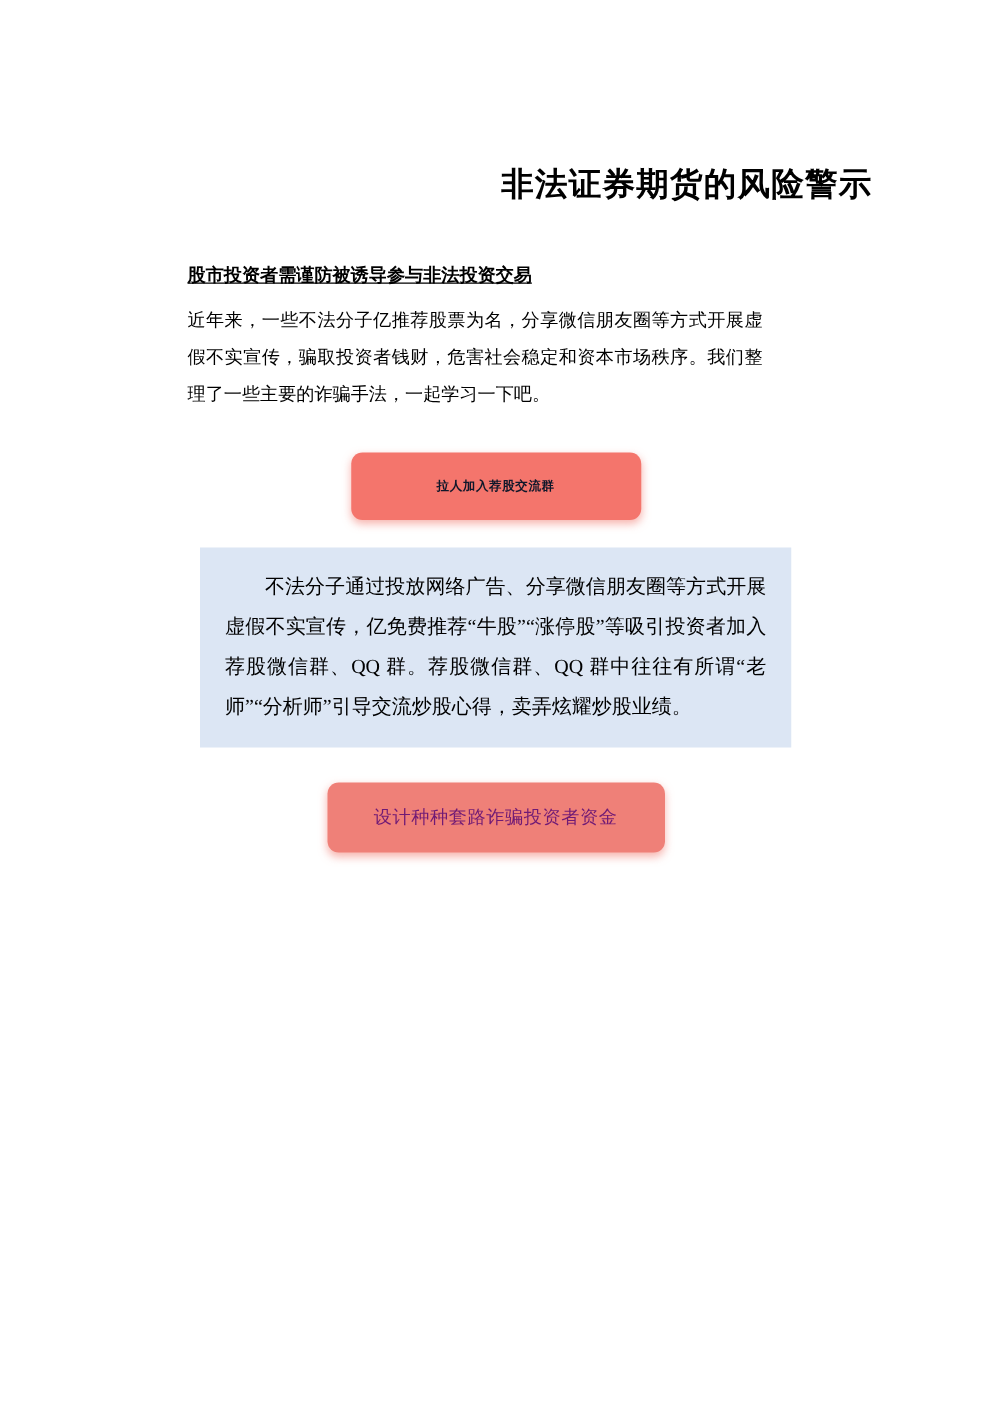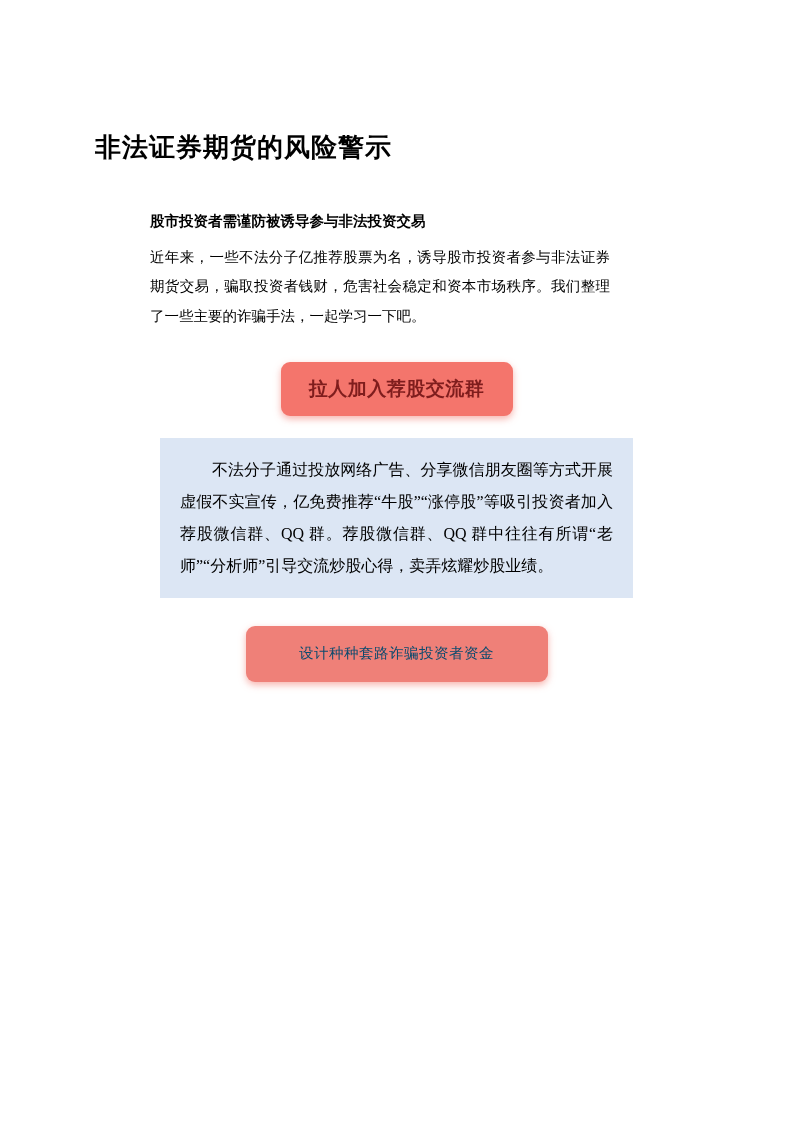--- a/index.html
+++ b/index.html
@@ -15,49 +15,50 @@
     overflow: hidden;
   }
   .page {
     position: relative;
     width: 793px;
     height: 1122px;
     box-sizing: border-box;
     padding: 0 95px;
   }
   .doc-title {
-    text-align: left;
+    text-align: right;
     font-size: 26px;
     font-weight: bold;
     letter-spacing: 1px;
     margin: 0;
     padding-top: 130px;
     line-height: 1.4;
     font-family: "Liberation Serif", "DejaVu Serif", serif;
   }
   .lead-heading {
     font-size: 14.5px;
     font-weight: bold;
     margin: 44px 0 0 55px;
     line-height: 1.6;
+    text-decoration: underline;
   }
   .lead-para {
     font-size: 14.5px;
     line-height: 2.05;
     margin: 9px 0 0 55px;
     width: 460px;
     text-align: justify;
   }
   .banner-wrap {
     display: flex;
     justify-content: center;
   }
   .banner {
-    color: #7f1d1d;
-    font-size: 19px;
+    color: #0f172a;
+    font-size: 10px;
     font-weight: bold;
     text-align: center;
     border-radius: 9px;
     box-shadow: 0 3px 7px rgba(240,120,110,0.55);
     display: flex;
     align-items: center;
     justify-content: center;
     letter-spacing: 0.5px;
   }
   .banner-1 {
@@ -67,26 +68,26 @@
     margin-top: 30px;
   }
   .banner-2 {
     background: #f4756c;
     width: 212px;
     height: 52px;
     margin-top: 26px;
   }
   .banner-3 {
     background: #ef8078;
-    width: 302px;
+    width: 270px;
     height: 56px;
     margin-top: 28px;
     font-weight: normal;
     font-size: 14.5px;
-    color: #0c4a6e;
+    color: #701a75;
   }
   .body-box {
     background: #dce6f4;
     margin: 22px 65px 0 65px;
     padding: 16px 20px 16px 20px;
     font-size: 16px;
     line-height: 2.0;
     text-align: justify;
     text-indent: 2em;
   }
@@ -96,21 +97,21 @@
 </style>
 </head>
 <body>
 
 <div class="page">
 
   <h1 class="doc-title">非法证券期货的风险警示</h1>
 
   <div class="lead-heading">股市投资者需谨防被诱导参与非法投资交易</div>
 
-  <div class="lead-para">近年来，一些不法分子亿推荐股票为名，诱导股市投资者参与非法证券期货交易，骗取投资者钱财，危害社会稳定和资本市场秩序。我们整理了一些主要的诈骗手法，一起学习一下吧。</div>
+  <div class="lead-para">近年来，一些不法分子亿推荐股票为名，分享微信朋友圈等方式开展虚假不实宣传，骗取投资者钱财，危害社会稳定和资本市场秩序。我们整理了一些主要的诈骗手法，一起学习一下吧。</div>
 
   <div class="banner-wrap">
     <div class="banner banner-1">拉人加入荐股交流群</div>
   </div>
 
   <div class="body-box">
     <p>不法分子通过投放网络广告、分享微信朋友圈等方式开展虚假不实宣传，亿免费推荐“牛股”“涨停股”等吸引投资者加入荐股微信群、QQ 群。荐股微信群、QQ 群中往往有所谓“老师”“分析师”引导交流炒股心得，卖弄炫耀炒股业绩。</p>
   </div>
 
 

